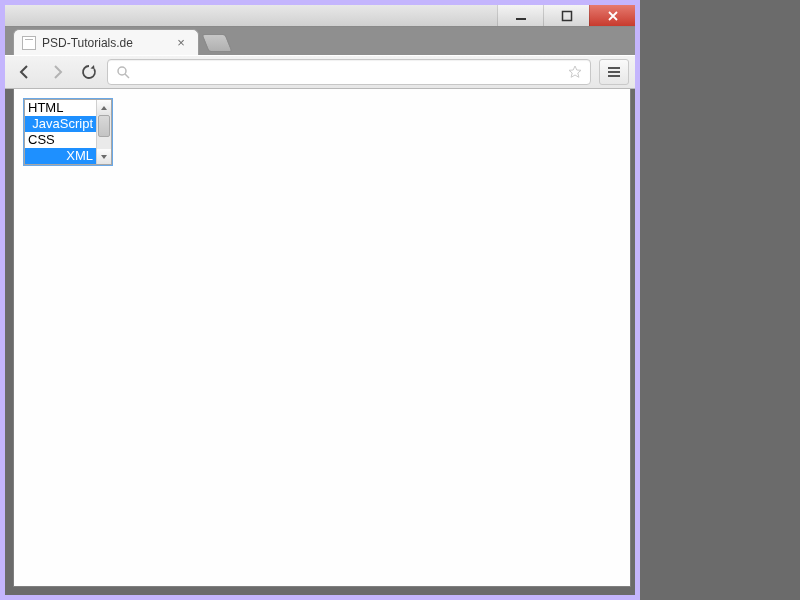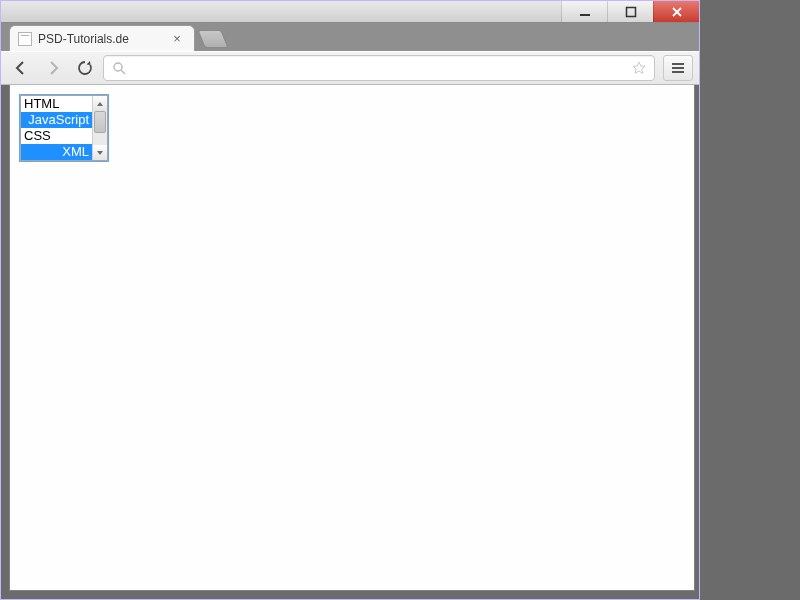--- a/index.html
+++ b/index.html
@@ -1,23 +1,23 @@
 <!DOCTYPE html>
 <html><head>
 <meta charset="utf-8">
 <style>
   * { box-sizing: border-box; margin: 0; padding: 0; }
   html, body { width: 800px; height: 600px; overflow: hidden; font-family: "Segoe UI", Tahoma, sans-serif; }
   body { background: #6b6b6b; display: flex; flex-direction: column; }
 
   
   .window-frame {
-    width: 700px; height: 600px;
+    width: 640px; height: 600px;
     background: #6b6b6b;
-    border: 1px solid #c4b5fd;
+    border: 5px solid #c4b5fd;
     display: flex; flex-direction: column;
     position: relative;
   }
 
   
   .titlebar {
     height: 22px;
     background: linear-gradient(to bottom, #e8e8e8 0%, #d0d0d0 100%);
     border-bottom: 1px solid #8a8a8a;
     display: flex; justify-content: flex-end; align-items: stretch;

